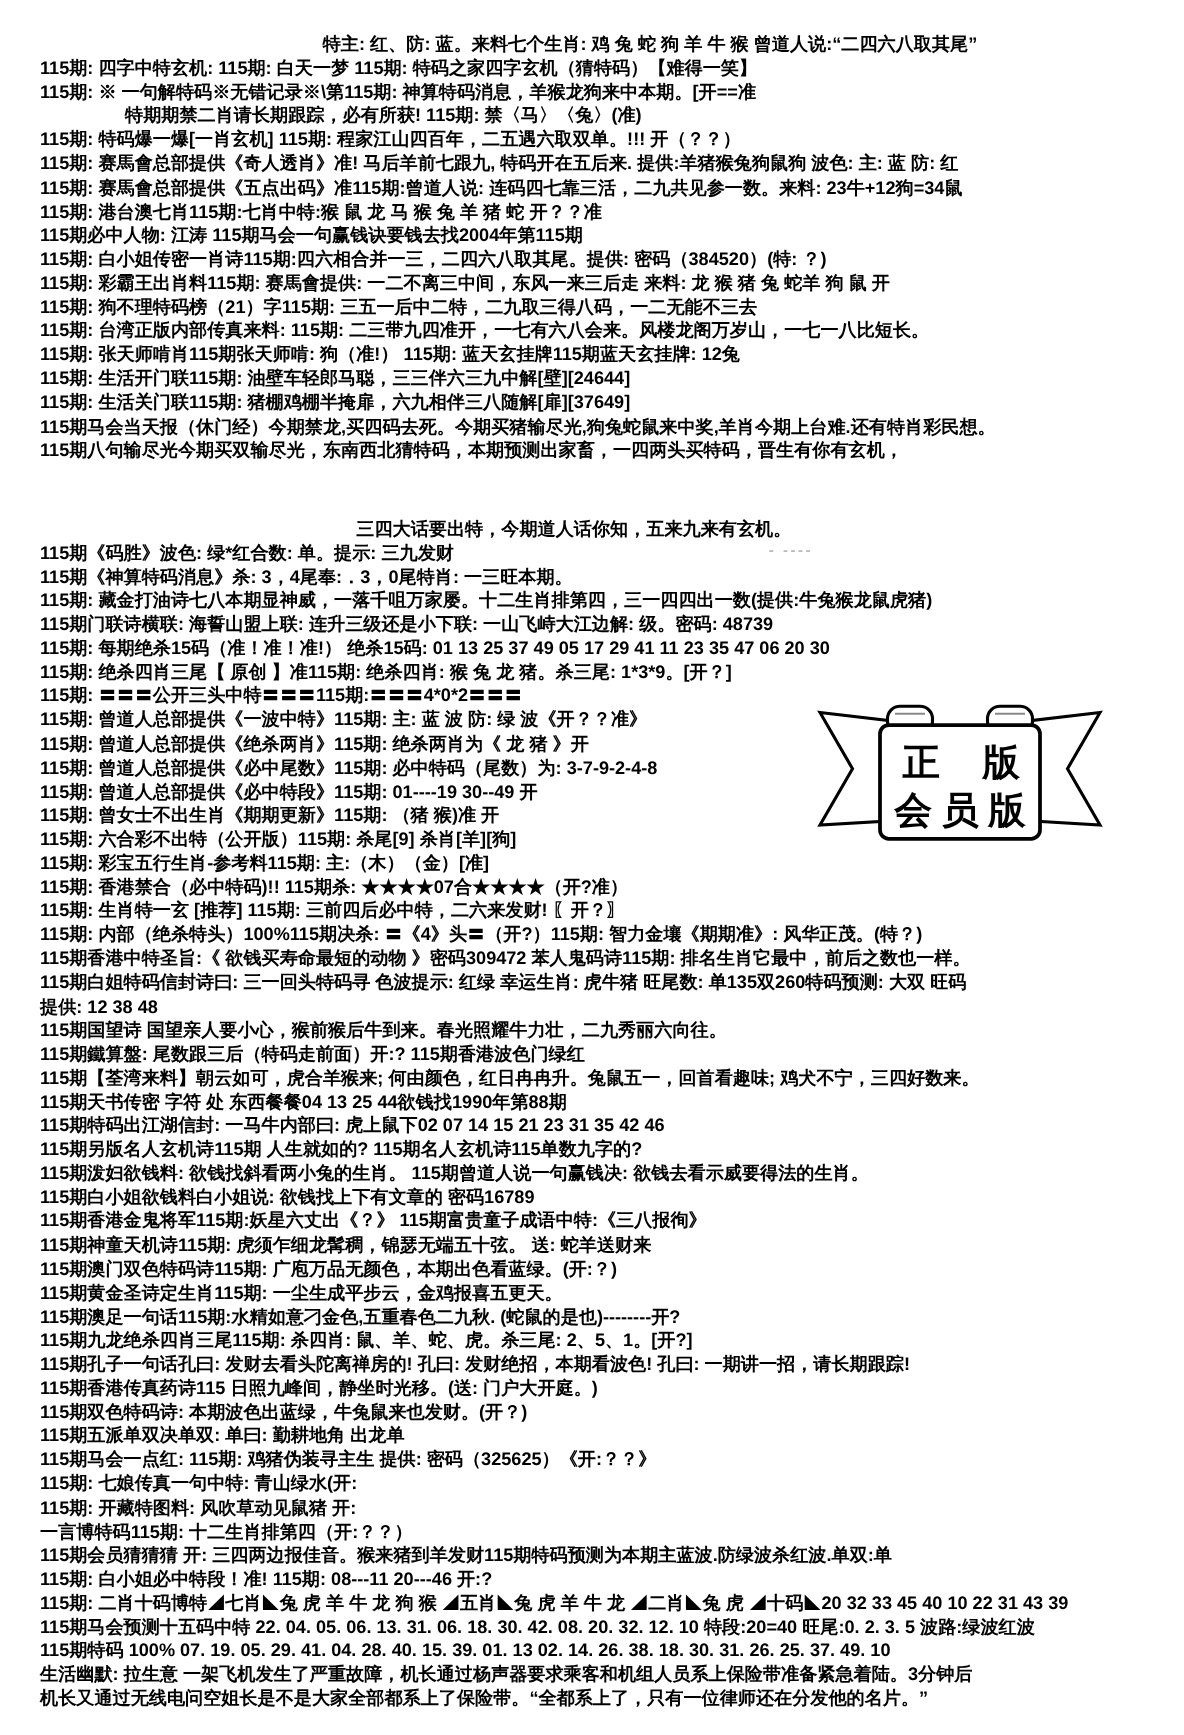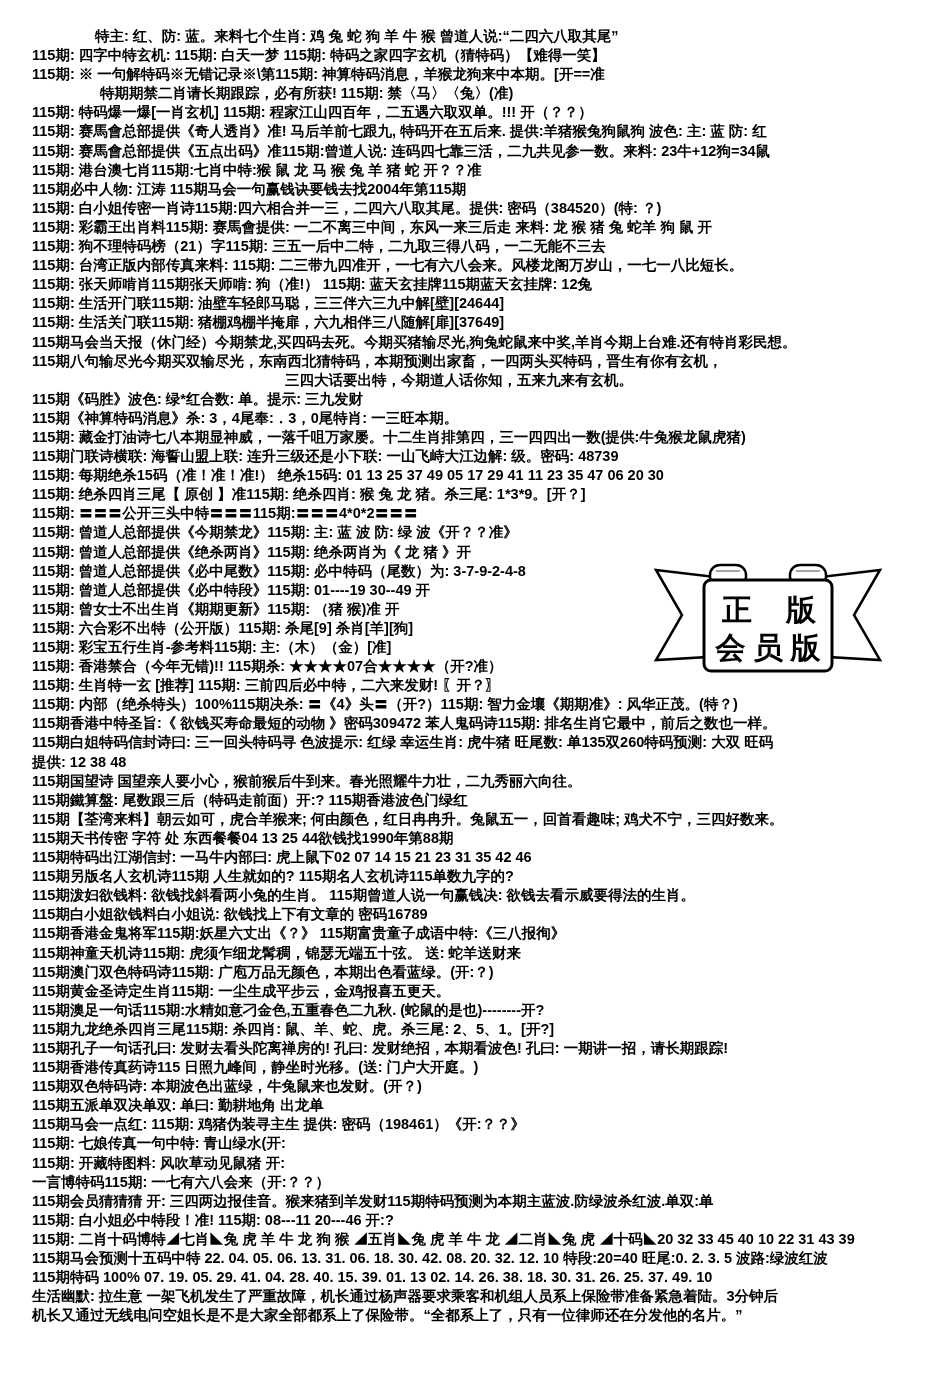--- a/index.html
+++ b/index.html
@@ -43,54 +43,54 @@
     font-size: 12px;
     font-weight: bold;
     letter-spacing: 2px;
   }
 </style>
 </head>
 <body>
 
 <div class="doc">
   <div>
-      <div class="line" style="padding-left: 63px;">特主: 红、防: 蓝。来料七个生肖: 鸡 兔 蛇 狗 羊 牛 猴 曾道人说:“二四六八取其尾”</div>
+      <div class="line" style="padding-left: 63px; text-align: center;">特主: 红、防: 蓝。来料七个生肖: 鸡 兔 蛇 狗 羊 牛 猴 曾道人说:“二四六八取其尾”</div>
       <div class="line">115期: 四字中特玄机: 115期: 白天一梦      115期: 特码之家四字玄机（猜特码）【难得一笑】</div>
       <div class="line">115期: ※ 一句解特码※无错记录※\第115期: 神算特码消息，羊猴龙狗来中本期。[开==准</div>
       <div class="line" style="padding-left: 68px;">特期期禁二肖请长期跟踪，必有所获! 115期: 禁〈马〉〈兔〉(准)</div>
       <div class="line">115期: 特码爆一爆[一肖玄机] 115期: 程家江山四百年，二五遇六取双单。!!!  开（？？）</div>
       <div class="line">115期: 赛馬會总部提供《奇人透肖》准! 马后羊前七跟九, 特码开在五后来. 提供:羊猪猴兔狗鼠狗 波色: 主: 蓝 防: 红</div>
       <div class="line">115期: 赛馬會总部提供《五点出码》准115期:曾道人说: 连码四七靠三活，二九共见参一数。来料: 23牛+12狗=34鼠</div>
       <div class="line">115期: 港台澳七肖115期:七肖中特:猴 鼠 龙 马 猴 兔 羊 猪 蛇 开？？准</div>
       <div class="line">115期必中人物: 江涛         115期马会一句赢钱诀要钱去找2004年第115期</div>
       <div class="line">115期: 白小姐传密一肖诗115期:四六相合并一三，二四六八取其尾。提供: 密码（384520）(特: ？)</div>
       <div class="line">115期: 彩霸王出肖料115期: 赛馬會提供: 一二不离三中间，东风一来三后走 来料: 龙 猴 猪 兔 蛇羊 狗 鼠 开</div>
       <div class="line">115期: 狗不理特码榜（21）字115期: 三五一后中二特，二九取三得八码，一二无能不三去</div>
       <div class="line">115期: 台湾正版内部传真来料: 115期: 二三带九四准开，一七有六八会来。风楼龙阁万岁山，一七一八比短长。</div>
       <div class="line">115期: 张天师啃肖115期张天师啃: 狗（准!）   115期: 蓝天玄挂牌115期蓝天玄挂牌: 12兔</div>
       <div class="line">115期: 生活开门联115期: 油壁车轻郎马聪，三三伴六三九中解[壁][24644]</div>
       <div class="line">115期: 生活关门联115期: 猪棚鸡棚半掩扉，六九相伴三八随解[扉][37649]</div>
       <div class="line">115期马会当天报（休门经）今期禁龙,买四码去死。今期买猪输尽光,狗兔蛇鼠来中奖,羊肖今期上台难.还有特肖彩民想。</div>
       <div class="line">115期八句输尽光今期买双输尽光，东南西北猜特码，本期预测出家畜，一四两头买特码，晋生有你有玄机，</div>
-      <div class="line" style="padding-left: 253px;">三四大话要出特，今期道人话你知，五来九来有玄机。</div>
+      <div class="line" style="padding-left: 253px; margin-top: 44px;">三四大话要出特，今期道人话你知，五来九来有玄机。</div>
       <div class="line">115期《码胜》波色: 绿*红合数: 单。提示: 三九发财</div>
       <div class="line">115期《神算特码消息》杀: 3，4尾奉:．3，0尾特肖: 一三旺本期。</div>
       <div class="line">115期: 藏金打油诗七八本期显神威，一落千咀万家屡。十二生肖排第四，三一四四出一数(提供:牛兔猴龙鼠虎猪)</div>
       <div class="line">115期门联诗横联: 海誓山盟上联: 连升三级还是小下联: 一山飞峙大江边解: 级。密码: 48739</div>
       <div class="line">115期: 每期绝杀15码（准！准！准!）  绝杀15码: 01 13 25 37 49 05 17 29 41 11 23 35 47 06 20 30</div>
       <div class="line">115期: 绝杀四肖三尾【 原创 】准115期: 绝杀四肖: 猴 兔 龙 猪。杀三尾: 1*3*9。[开？]</div>
       <div class="line">115期: 〓〓〓公开三头中特〓〓〓115期:〓〓〓4*0*2〓〓〓</div>
-      <div class="line">115期:  曾道人总部提供《今期禁龙》115期:  主: 蓝 波 防: 绿 波《开？？准》</div>
+      <div class="line">115期:  曾道人总部提供《一波中特》115期:  主: 蓝 波 防: 绿 波《开？？准》</div>
       <div class="line">115期: 曾道人总部提供《绝杀两肖》115期: 绝杀两肖为《 龙 猪 》开</div>
       <div class="line">115期:  曾道人总部提供《必中尾数》115期: 必中特码（尾数）为: 3-7-9-2-4-8</div>
       <div class="line">115期: 曾道人总部提供《必中特段》115期: 01----19 30--49 开</div>
       <div class="line">115期: 曾女士不出生肖《期期更新》115期: （猪 猴)准 开</div>
       <div class="line">115期: 六合彩不出特（公开版）115期: 杀尾[9] 杀肖[羊][狗]</div>
       <div class="line">115期: 彩宝五行生肖-参考料115期: 主:（木）（金）[准]</div>
-      <div class="line">115期: 香港禁合（今年无错)!! 115期杀: ★★★★07合★★★★（开?准）</div>
+      <div class="line">115期: 香港禁合（必中特码)!! 115期杀: ★★★★07合★★★★（开?准）</div>
       <div class="line">115期: 生肖特一玄 [推荐] 115期: 三前四后必中特，二六来发财! 〖开？〗</div>
       <div class="line">115期: 内部（绝杀特头）100%115期决杀: 〓《4》头〓（开?）115期: 智力金壤《期期准》: 风华正茂。(特？)</div>
       <div class="line">115期香港中特圣旨:《 欲钱买寿命最短的动物 》密码309472   苯人鬼码诗115期: 排名生肖它最中，前后之数也一样。</div>
       <div class="line">115期白姐特码信封诗曰: 三一回头特码寻 色波提示: 红绿 幸运生肖: 虎牛猪 旺尾数: 单135双260特码预测: 大双 旺码</div>
       <div class="line">提供: 12 38 48</div>
       <div class="line">115期国望诗 国望亲人要小心，猴前猴后牛到来。春光照耀牛力壮，二九秀丽六向往。</div>
       <div class="line">115期鐵算盤: 尾数跟三后（特码走前面）开:?          115期香港波色门绿红</div>
       <div class="line">115期【荃湾来料】朝云如可，虎合羊猴来; 何由颜色，红日冉冉升。兔鼠五一，回首看趣味; 鸡犬不宁，三四好数来。</div>
       <div class="line">115期天书传密 字符 处 东西餐餐04 13 25 44欲钱找1990年第88期</div>
       <div class="line">115期特码出江湖信封: 一马牛内部曰: 虎上鼠下02 07 14 15 21 23 31 35 42 46</div>
@@ -100,24 +100,24 @@
       <div class="line">115期香港金鬼将军115期:妖星六丈出《？》        115期富贵童子成语中特:《三八报徇》</div>
       <div class="line">115期神童天机诗115期: 虎须乍细龙髯稠，锦瑟无端五十弦。 送: 蛇羊送财来</div>
       <div class="line">115期澳门双色特码诗115期: 广庖万品无颜色，本期出色看蓝绿。(开:？)</div>
       <div class="line">115期黄金圣诗定生肖115期: 一尘生成平步云，金鸡报喜五更天。</div>
       <div class="line">115期澳足一句话115期:水精如意刁金色,五重春色二九秋. (蛇鼠的是也)--------开?</div>
       <div class="line">115期九龙绝杀四肖三尾115期: 杀四肖: 鼠、羊、蛇、虎。杀三尾: 2、5、1。[开?]</div>
       <div class="line">115期孔子一句话孔曰: 发财去看头陀离禅房的! 孔曰: 发财绝招，本期看波色! 孔曰: 一期讲一招，请长期跟踪!</div>
       <div class="line">115期香港传真药诗115 日照九峰间，静坐时光移。(送: 门户大开庭。)</div>
       <div class="line">115期双色特码诗: 本期波色出蓝绿，牛兔鼠来也发财。(开？)</div>
       <div class="line">115期五派单双决单双: 单曰: 勤耕地角 出龙单</div>
-      <div class="line">115期马会一点红: 115期: 鸡猪伪装寻主生 提供: 密码（198461）《开:？？》</div>
+      <div class="line">115期马会一点红: 115期: 鸡猪伪装寻主生 提供: 密码（325625）《开:？？》</div>
       <div class="line">115期: 七娘传真一句中特: 青山绿水(开:</div>
       <div class="line">115期: 开藏特图料: 风吹草动见鼠猪 开:</div>
-      <div class="line">一言博特码115期: 一七有六八会来（开:？？）</div>
+      <div class="line">一言博特码115期: 十二生肖排第四（开:？？）</div>
       <div class="line">115期会员猜猜猜 开: 三四两边报佳音。猴来猪到羊发财115期特码预测为本期主蓝波.防绿波杀红波.单双:单</div>
       <div class="line">115期: 白小姐必中特段！准!    115期: 08---11 20---46 开:?</div>
       <div class="line">115期: 二肖十码博特◢七肖◣兔 虎 羊 牛 龙 狗 猴 ◢五肖◣兔 虎 羊 牛 龙 ◢二肖◣兔 虎 ◢十码◣20 32 33 45 40 10 22 31 43 39</div>
       <div class="line">115期马会预测十五码中特 22. 04. 05. 06. 13. 31. 06. 18. 30. 42. 08. 20. 32. 12. 10 特段:20=40 旺尾:0. 2. 3. 5 波路:绿波红波</div>
       <div class="line">115期特码 100%  07. 19. 05. 29. 41. 04. 28. 40. 15. 39. 01. 13 02. 14. 26. 38. 18. 30. 31. 26. 25. 37. 49. 10</div>
       <div class="line">生活幽默: 拉生意     一架飞机发生了严重故障，机长通过杨声器要求乘客和机组人员系上保险带准备紧急着陆。3分钟后</div>
       <div class="line">机长又通过无线电问空姐长是不是大家全部都系上了保险带。“全都系上了，只有一位律师还在分发他的名片。”</div>
     </div>
 </div>
 

